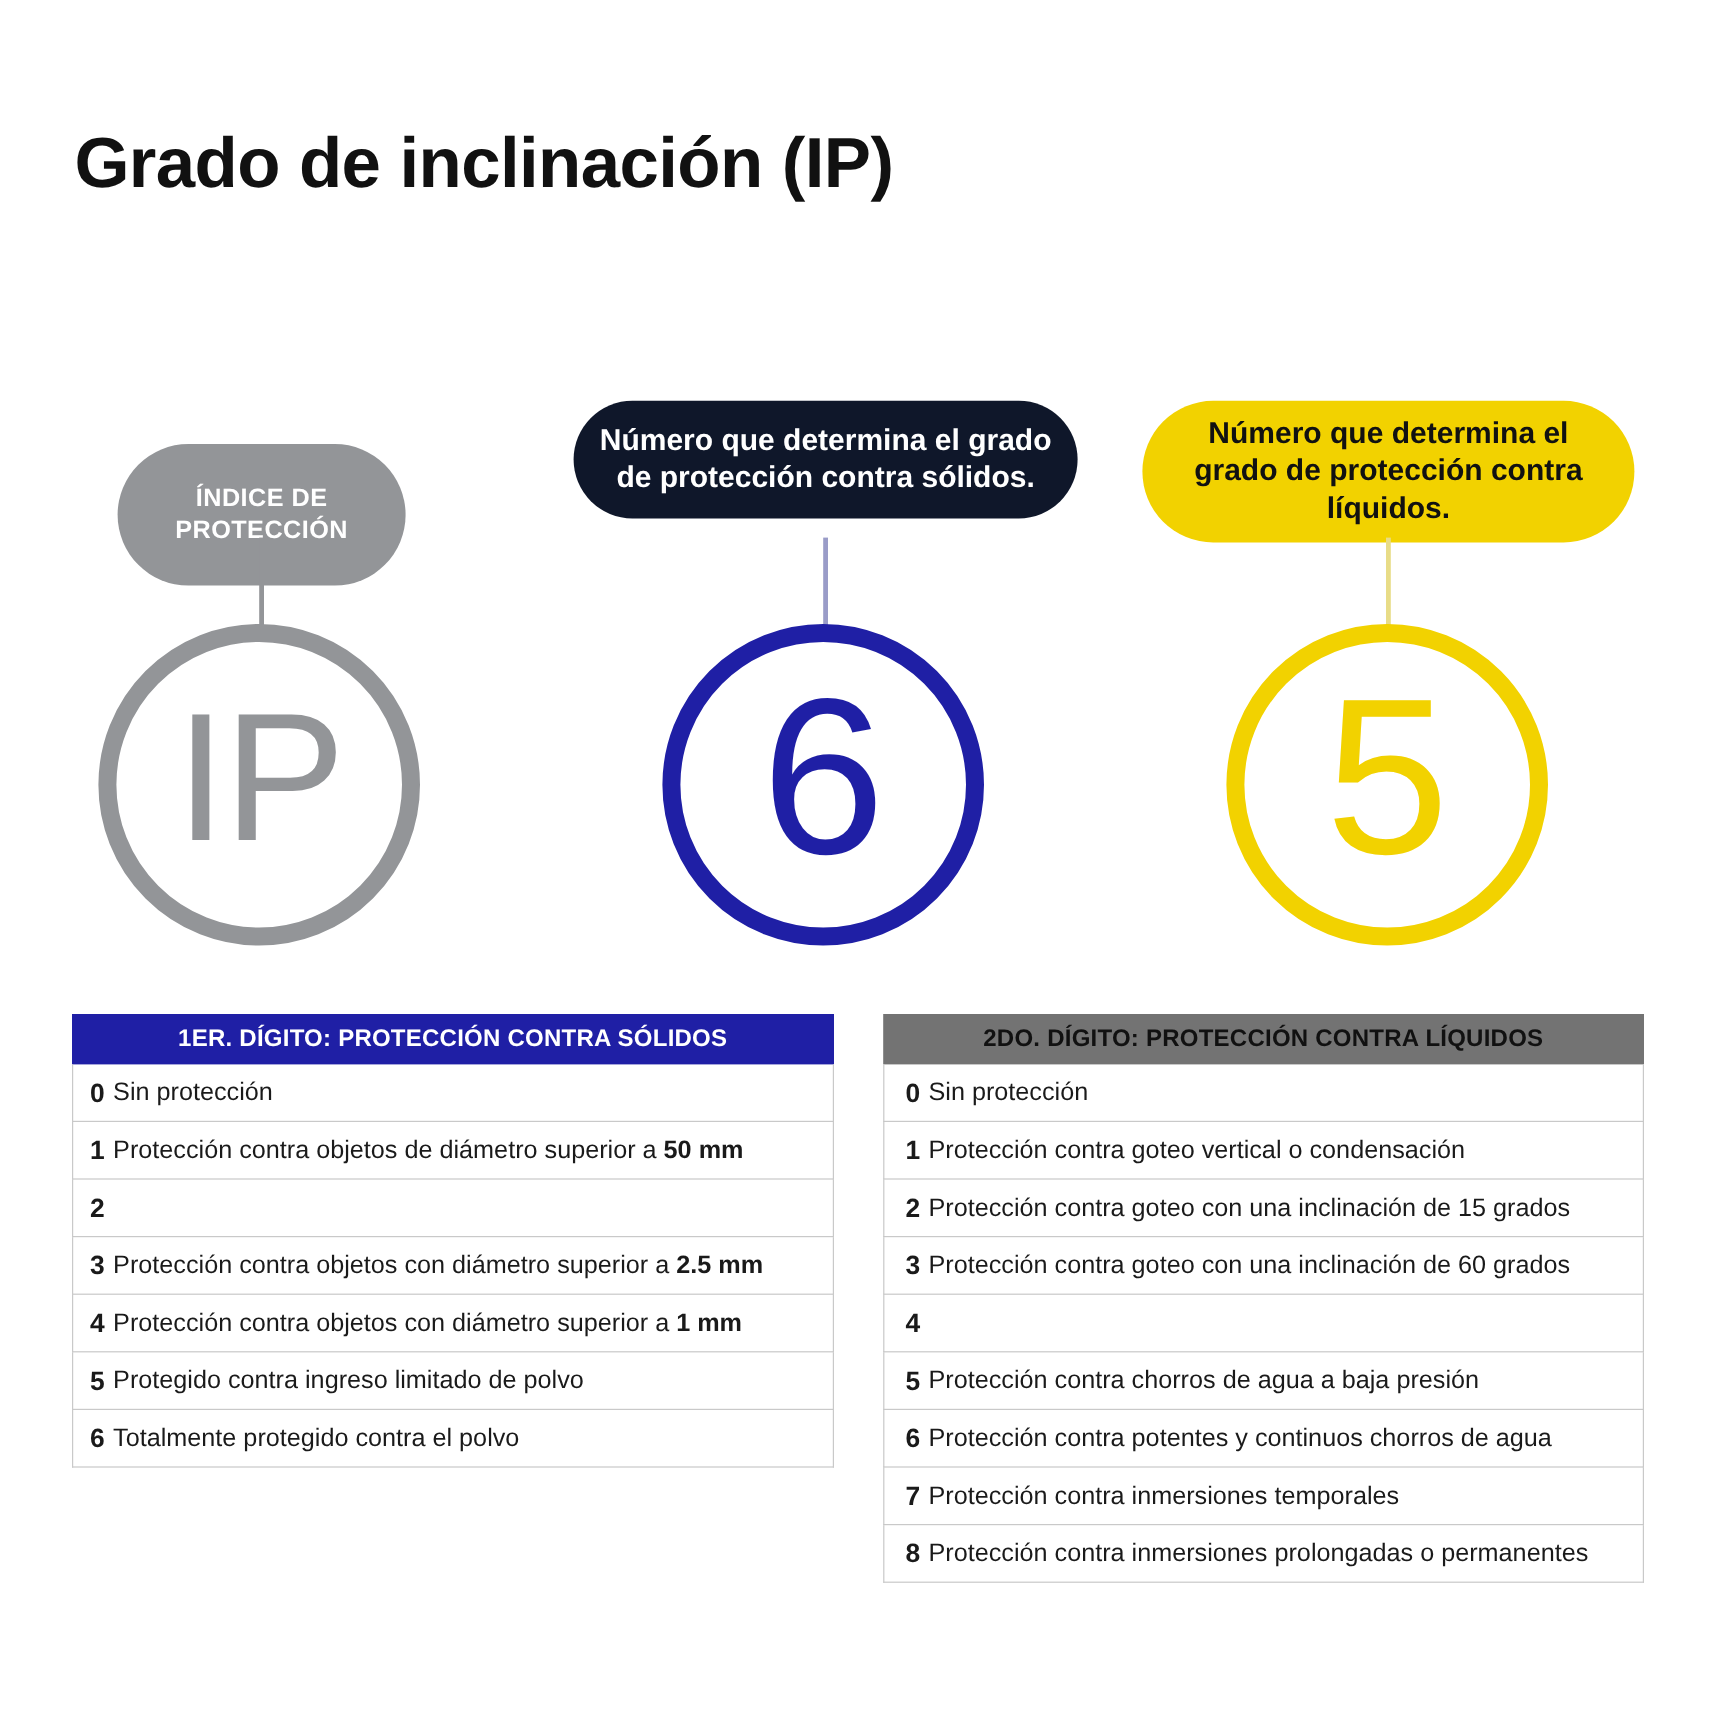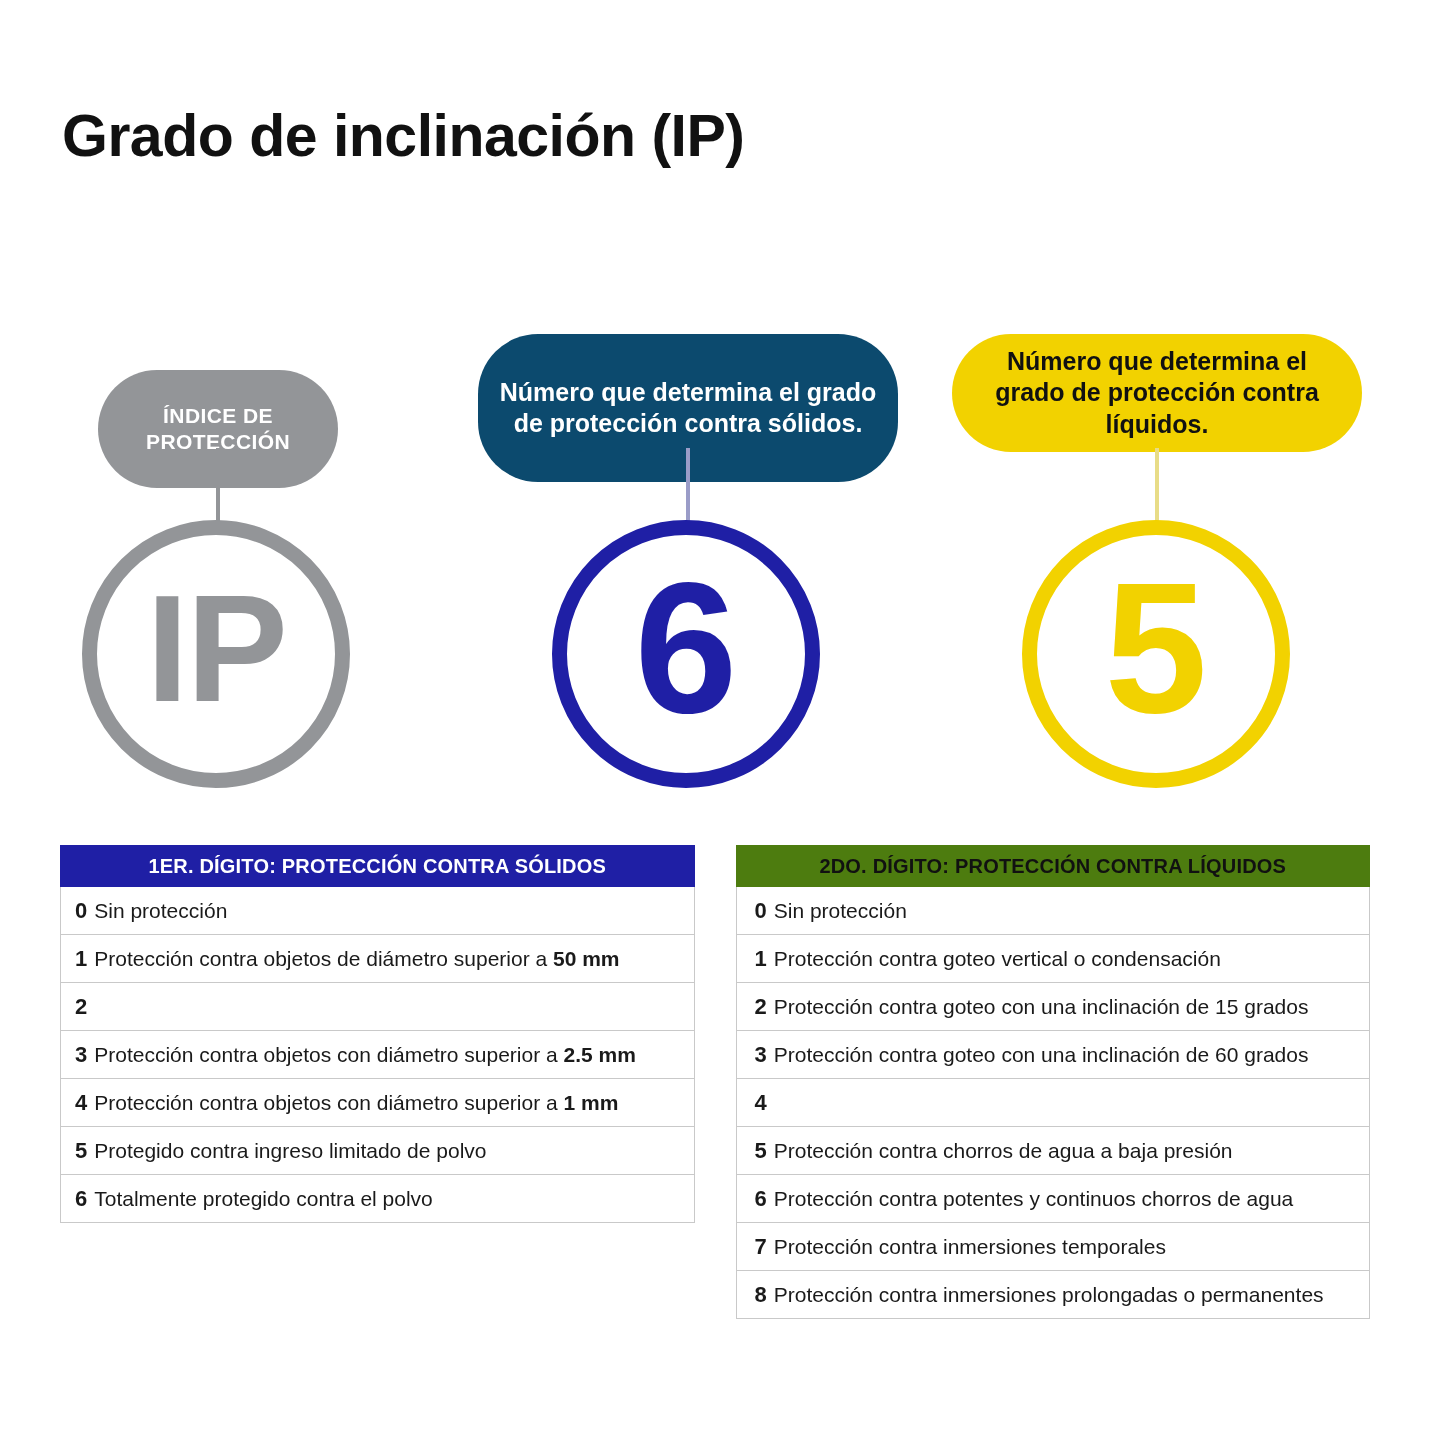--- a/index.html
+++ b/index.html
@@ -59,22 +59,22 @@
     background: #939598;
     font-size: 21px;
     letter-spacing: 0.4px;
     margin-top: 36px;
   }
 
   .pill-blue {
     left: 478px;
     top: 14px;
     width: 420px;
-    height: 148px;
-    background: #0c4a6e;
+    height: 98px;
+    background: #0f172a;
     font-size: 25px;
   }
 
   .pill-yellow {
     left: 952px;
     top: 14px;
     width: 410px;
     height: 118px;
     background: #f2d200;
     color: #111111;
@@ -89,21 +89,21 @@
   .stem-blue   { left: 686px; top: 128px; height: 82px; background: #9a9cc8; }
   .stem-yellow { left: 1155px; top: 128px; height: 82px; background: #e8dc87; }
 
   .ring {
     position: absolute;
     border-radius: 50%;
     box-sizing: border-box;
     display: flex;
     align-items: center;
     justify-content: center;
-    font-weight: bold;
+    font-weight: normal;
     text-align: right;
   }
 
   .ring-gray {
     left: 82px;
     top: 200px;
     width: 268px;
     height: 268px;
     border: 15px solid #939598;
     color: #939598;
@@ -152,21 +152,21 @@
     height: 42px;
     display: flex;
     align-items: center;
     justify-content: center;
     font-size: 20px;
     font-weight: bold;
     letter-spacing: 0.2px;
     box-sizing: border-box;
   }
   .head-blue   { background: #1f1fa5; color: #ffffff; }
-  .head-yellow { background: #4d7c0f; color: #111111; }
+  .head-yellow { background: #737373; color: #111111; }
 
   .row {
     height: 48px;
     display: flex;
     align-items: center;
     border-left: 1px solid #c9c9c9;
     border-right: 1px solid #c9c9c9;
     border-bottom: 1px solid #c9c9c9;
     box-sizing: border-box;
     padding: 0 10px 0 14px;

